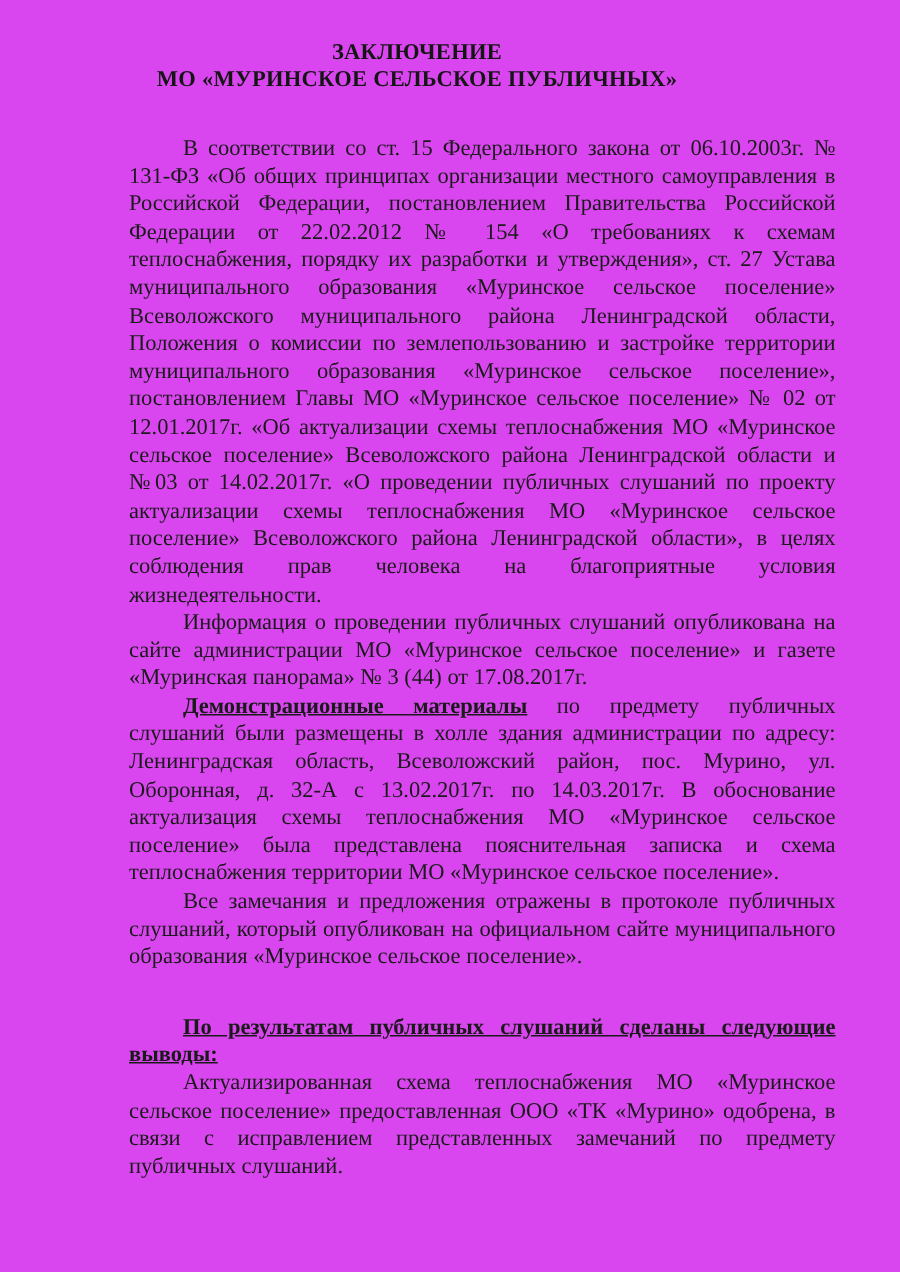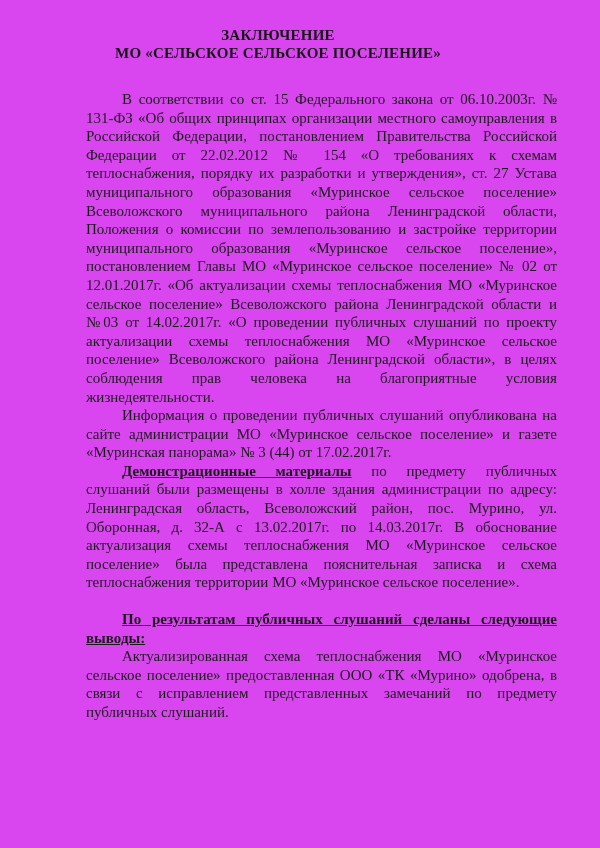--- a/index.html
+++ b/index.html
@@ -32,35 +32,36 @@
     font-size: 15px;
     line-height: 18.6px;
     text-align: justify;
     color: #1a1a1a;
   }
   .doc-body p {
     margin: 0;
     text-indent: 36px;
   }
   .doc-body p.heading-gap {
-    margin-top: 18px;            
+    margin-top: 28px;            
   }
   .bold { font-weight: bold; text-decoration: underline; }
 </style>
 </head>
 <body>
 
 <div class="page">
 
   <div class="doc-title">
     <div>ЗАКЛЮЧЕНИЕ</div>
-    <div>МО «СЕЛЬСКОЕ СЕЛЬСКОЕ ПОСЕЛЕНИЕ»</div>
+    <div>МО «МУРИНСКОЕ СЕЛЬСКОЕ ПУБЛИЧНЫХ»</div>
   </div>
 
   <div class="doc-body">
     <p>В соответствии со ст. 15 Федерального закона от 06.10.2003г. № 131-ФЗ «Об общих принципах организации местного самоуправления в Российской Федерации, постановлением Правительства Российской Федерации от 22.02.2012 № 154 «О требованиях к схемам теплоснабжения, порядку их разработки и утверждения», ст. 27 Устава муниципального образования «Муринское сельское поселение» Всеволожского муниципального района Ленинградской области, Положения о комиссии по землепользованию и застройке территории муниципального образования «Муринское сельское поселение», постановлением Главы МО «Муринское сельское поселение» № 02 от 12.01.2017г. «Об актуализации схемы теплоснабжения МО «Муринское сельское поселение» Всеволожского района Ленинградской области и №03 от 14.02.2017г. «О проведении публичных слушаний по проекту актуализации схемы теплоснабжения МО «Муринское сельское поселение» Всеволожского района Ленинградской области», в целях соблюдения прав человека на благоприятные условия жизнедеятельности.</p>
-    <p>Информация о проведении публичных слушаний опубликована на сайте администрации МО «Муринское сельское поселение» и газете «Муринская панорама» № 3 (44) от 17.02.2017г.</p>
+    <p>Информация о проведении публичных слушаний опубликована на сайте администрации МО «Муринское сельское поселение» и газете «Муринская панорама» № 3 (44) от 17.08.2017г.</p>
     <p><span class="bold">Демонстрационные материалы</span><span> по предмету публичных слушаний были размещены в холле здания администрации по адресу: Ленинградская область, Всеволожский район, пос. Мурино, ул. Оборонная, д. 32-А с 13.02.2017г. по 14.03.2017г. В обоснование актуализация схемы теплоснабжения МО «Муринское сельское поселение» была представлена пояснительная записка и схема теплоснабжения территории МО «Муринское сельское поселение».</span></p>
+    <p>Все замечания и предложения отражены в протоколе публичных слушаний, который опубликован на официальном сайте муниципального образования «Муринское сельское поселение».</p>
     <p class="bold heading-gap">По результатам публичных слушаний сделаны следующие выводы:</p>
     <p>Актуализированная схема теплоснабжения МО «Муринское сельское поселение» предоставленная ООО «ТК «Мурино» одобрена, в связи с исправлением представленных замечаний по предмету публичных слушаний.</p>
   </div>
 
 </div>
 
 </body></html>

